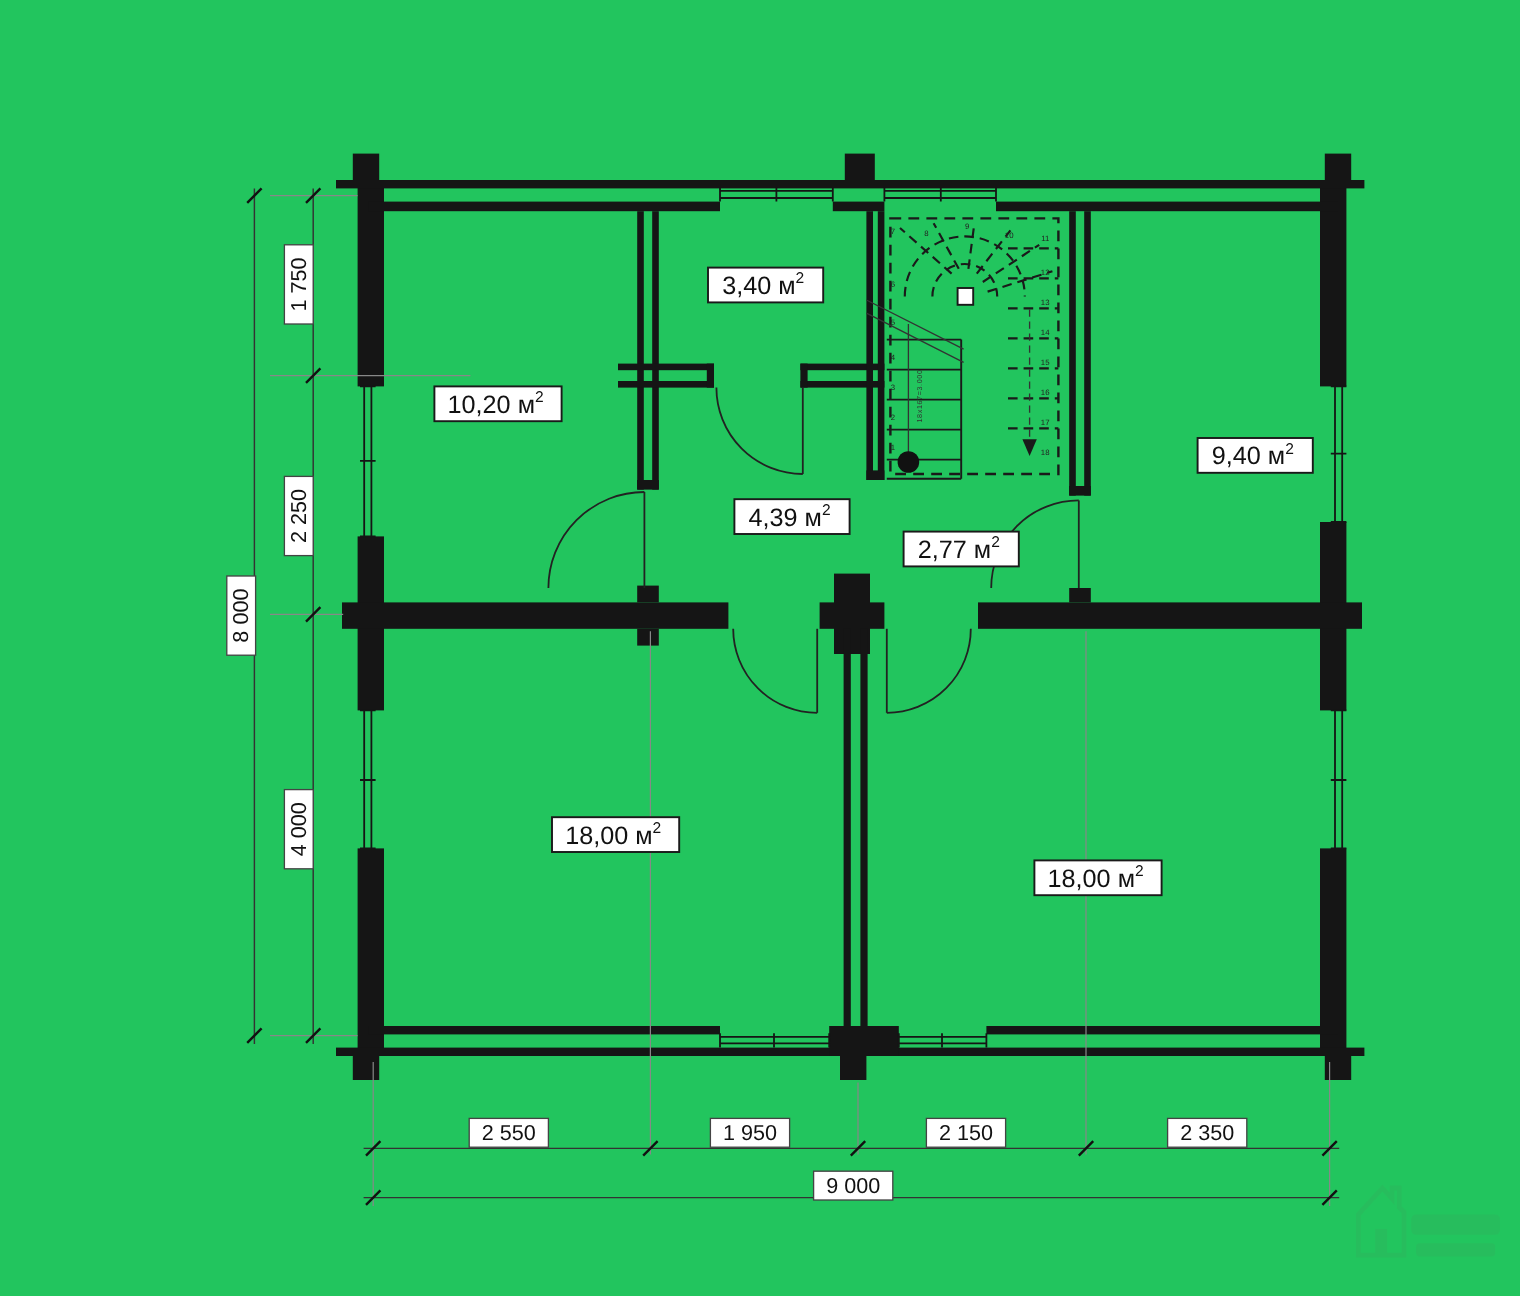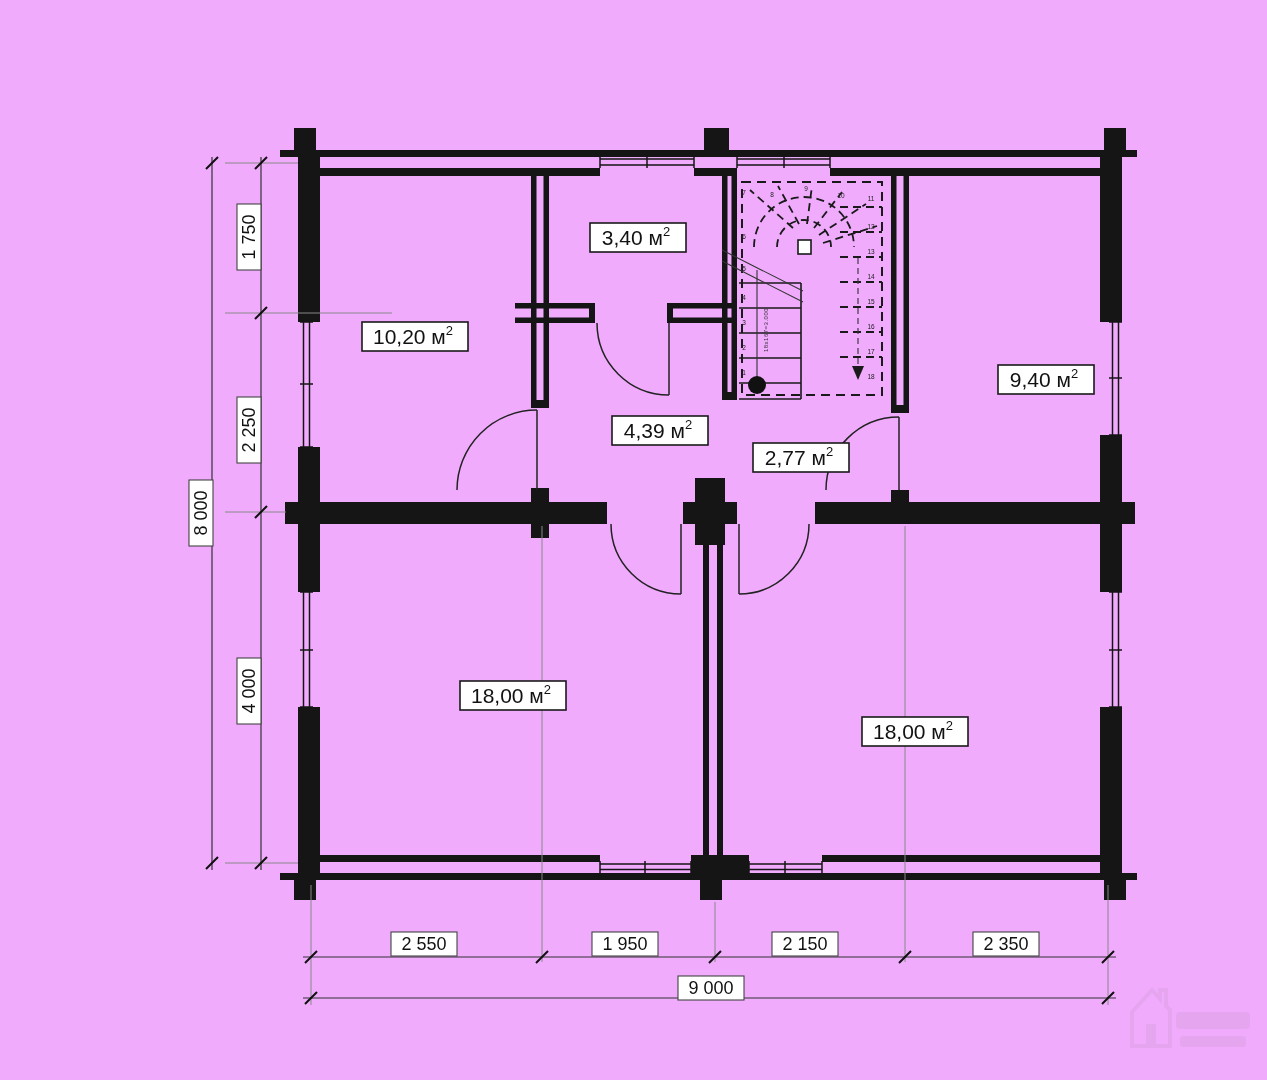--- a/index.html
+++ b/index.html
@@ -1,16 +1,16 @@
 <!DOCTYPE html>
 <html><head>
 <meta charset="utf-8">
 <style>
   html,body{margin:0;padding:0;background:#e8e8e8;}
-  .canvas{position:relative;width:1267px;height:1080px;background:#f0abfc;overflow:hidden;
+  .canvas{position:relative;width:1267px;height:1080px;background:#22c55e;overflow:hidden;
           font-family:"Liberation Sans", sans-serif;}
   svg{display:block}
   .wall{fill:#151515;stroke:none}
   .glz{stroke:#151515;stroke-width:1.5;fill:none}
   .door{stroke:#222;stroke-width:1.5;fill:none}
   .stair-solid{stroke:#1a1a1a;stroke-width:1.6;fill:none}
   .stair-dash{stroke:#1a1a1a;stroke-width:1.8;fill:none;stroke-dasharray:8 5}
   .stair-thin{stroke:#333;stroke-width:1.1;fill:none}
   .dim{stroke:#333;stroke-width:1.2;fill:none}
   .ext{stroke:#888;stroke-width:1;fill:none}

